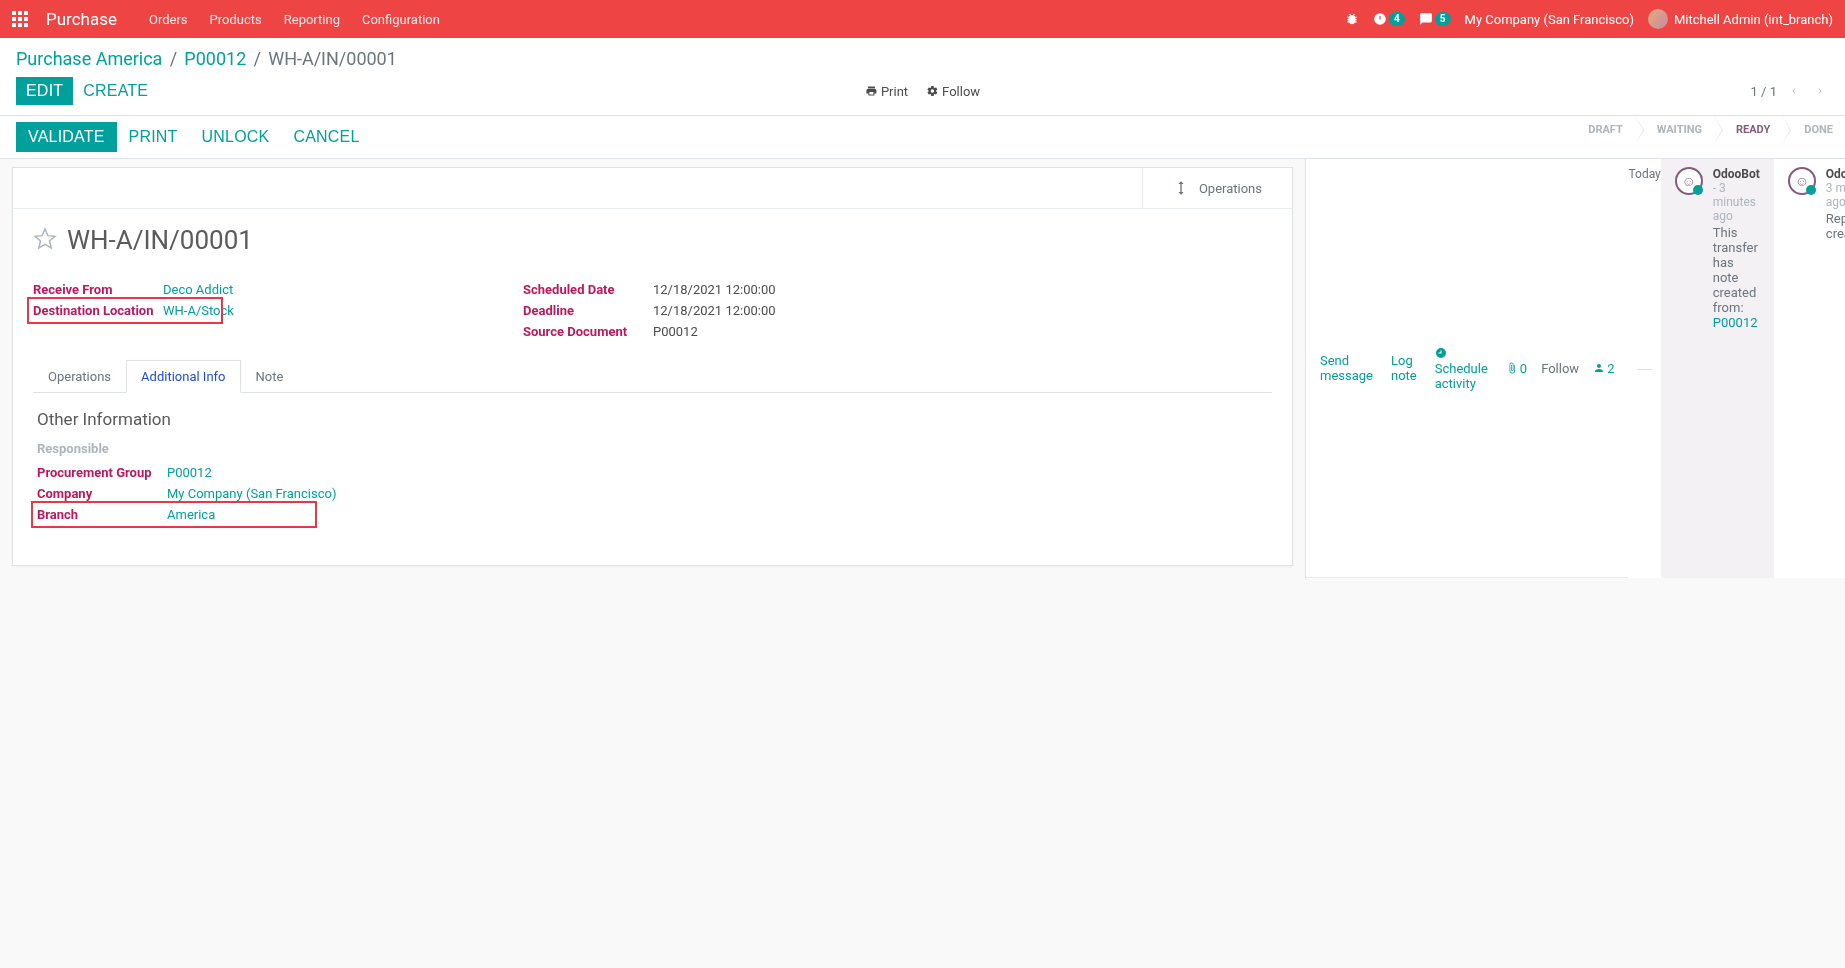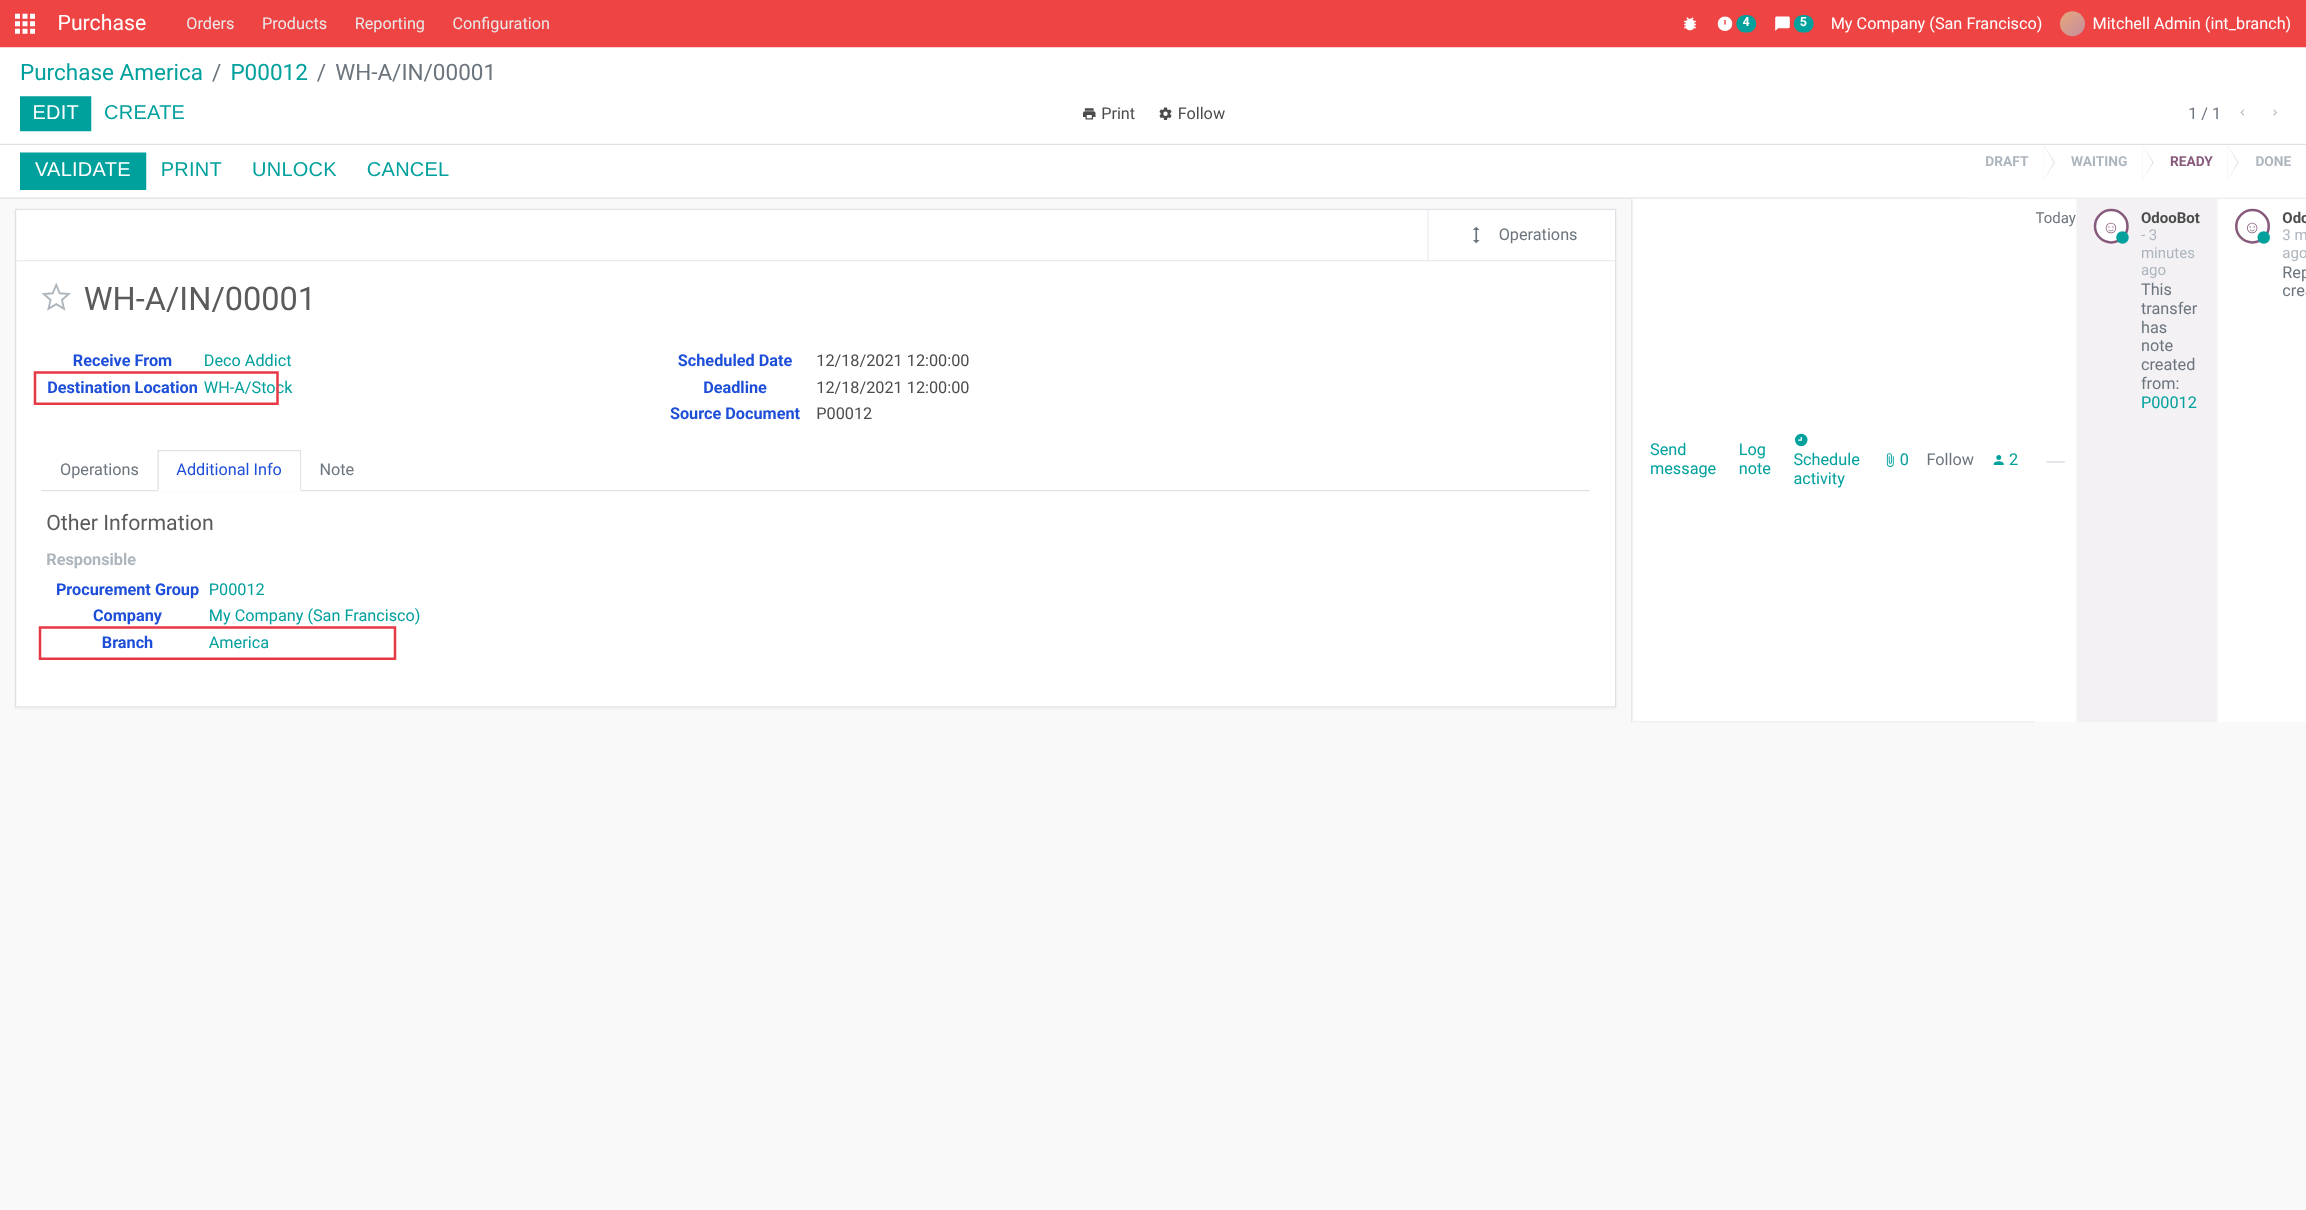--- a/index.html
+++ b/index.html
@@ -54,21 +54,21 @@
 .stat-btn { border-left: 1px solid #e9ecef; padding: 12px 30px; display: flex; align-items: center; gap: 10px; cursor: pointer; color: #6c757d; }
 
 .sheet-body { padding: 16px 20px 24px; }
 .title-row { display: flex; align-items: center; gap: 10px; margin-bottom: 24px; }
 .star-icon { color: #adb5bd; cursor: pointer; }
 .record-title { font-size: 26px; color: #5b5b5b; font-weight: 400; }
 
 .form-grid { display: flex; gap: 40px; }
 .form-col { flex: 1; }
 .field-row { display: flex; padding: 3px 0; align-items: baseline; }
-.field-label { width: 130px; font-weight: bold; color: #1d4ed8; text-align: center; }
+.field-label { width: 130px; font-weight: bold; color: #be185d; }
 .field-val { color: #4c4c4c; }
 .field-val.link { color: #00a09d; cursor: pointer; }
 
 .tabs { display: flex; border-bottom: 1px solid #dee2e6; margin-top: 18px; }
 .tab { padding: 8px 14px; border: 1px solid transparent; border-bottom: none; color: #6c757d; cursor: pointer; background: #fff; }
 .tab.active { border-color: #dee2e6; border-bottom: 1px solid #fff; margin-bottom: -1px; color: #1d4ed8; }
 
 .tab-content { padding: 16px 4px; }
 .section-title { font-size: 17px; color: #5b5b5b; margin-bottom: 12px; font-weight: 400; }
 .subfield-label { color: #adb5bd; font-weight: bold; margin-bottom: 6px; }

